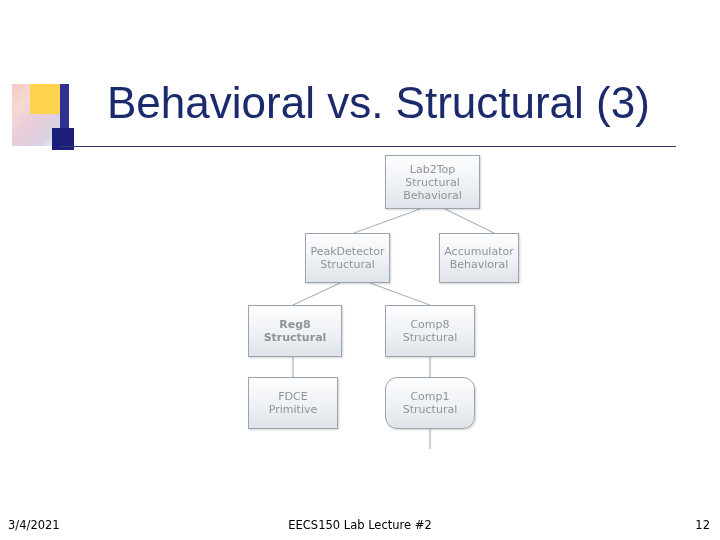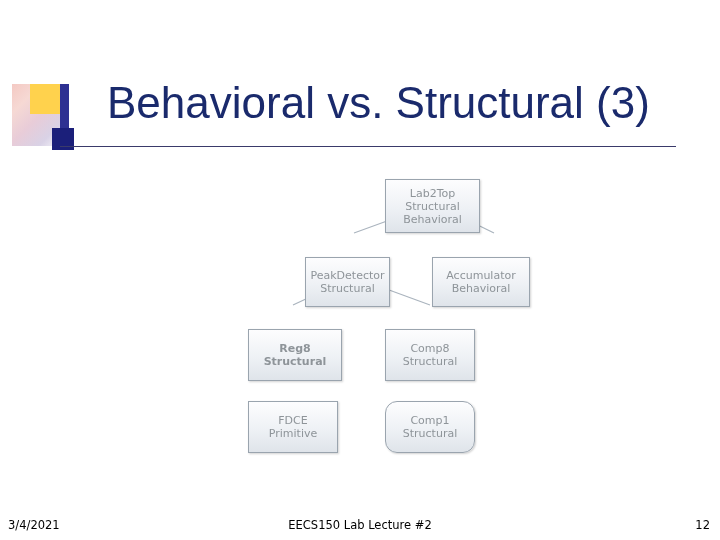--- a/index.html
+++ b/index.html
@@ -85,21 +85,20 @@
     color: #8e9499;
     font-size: 11px;
     font-family: "DejaVu Sans", sans-serif;
     line-height: 13px;
     text-align: center;
     display: flex;
     flex-direction: column;
     align-items: center;
     justify-content: center;
     box-sizing: border-box;
-    margin-top: 24px;
   }
   .node span { display: block; white-space: nowrap; }
   svg#connectors {
     position: absolute;
     left: 0; top: 0;
     width: 360px;
     height: 350px;
     overflow: visible;
   }
 
@@ -150,21 +149,21 @@
     <span>Lab2Top</span>
     <span>Structural</span>
     <span>Behavioral</span>
   </div>
 
   <div class="node" style="left:75px; top:78px; width:85px; height:50px;">
     <span>PeakDetector</span>
     <span>Structural</span>
   </div>
 
-  <div class="node" style="left:202px; top:78px; width:98px; height:50px;">
+  <div class="node" style="left:209px; top:78px; width:80px; height:50px;">
     <span>Accumulator</span>
     <span>Behavioral</span>
   </div>
 
   <div class="node" style="left:18px; top:150px; width:94px; height:52px;font-weight:bold;">
     <span>Reg8</span>
     <span>Structural</span>
   </div>
 
   <div class="node" style="left:155px; top:150px; width:90px; height:52px;">

